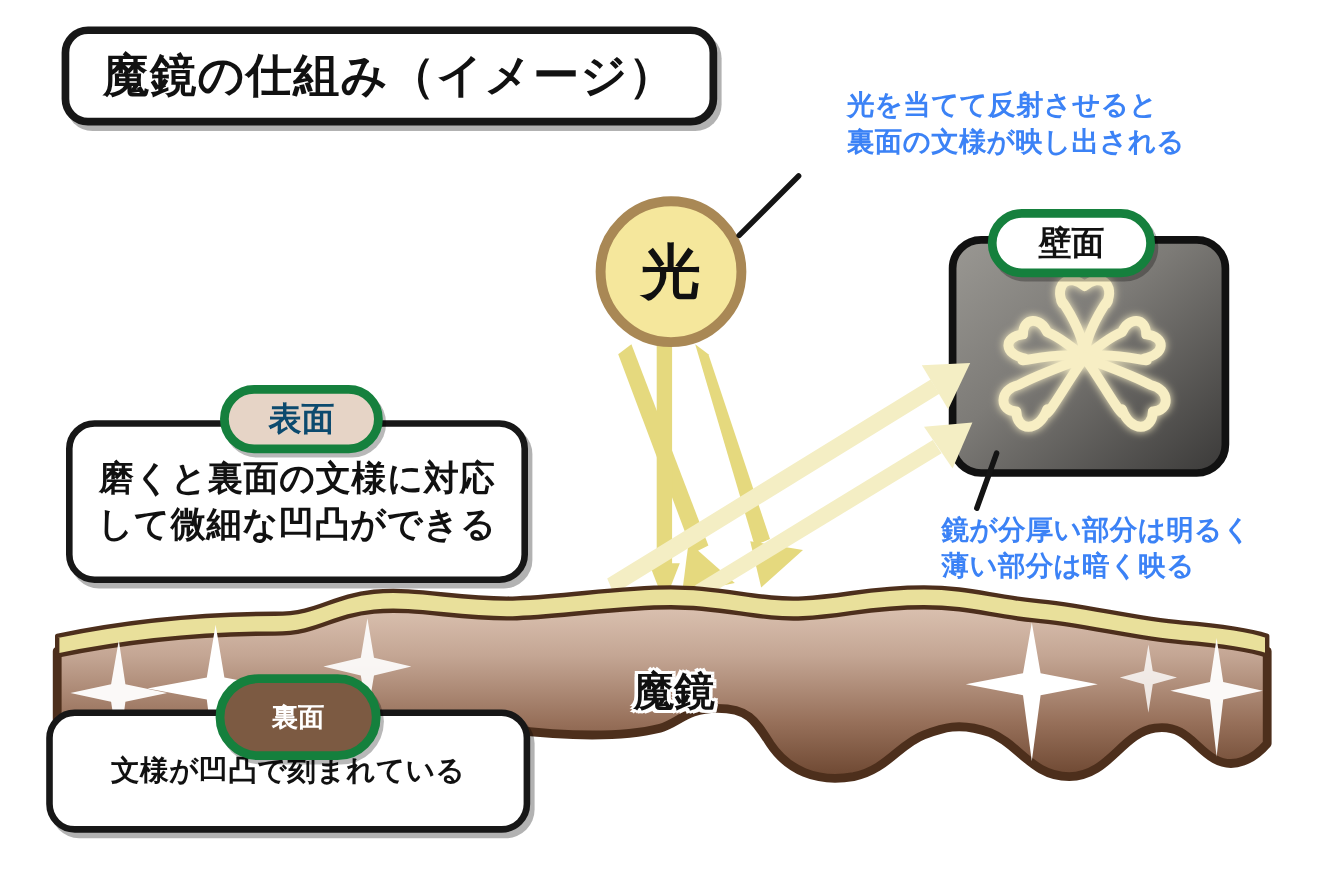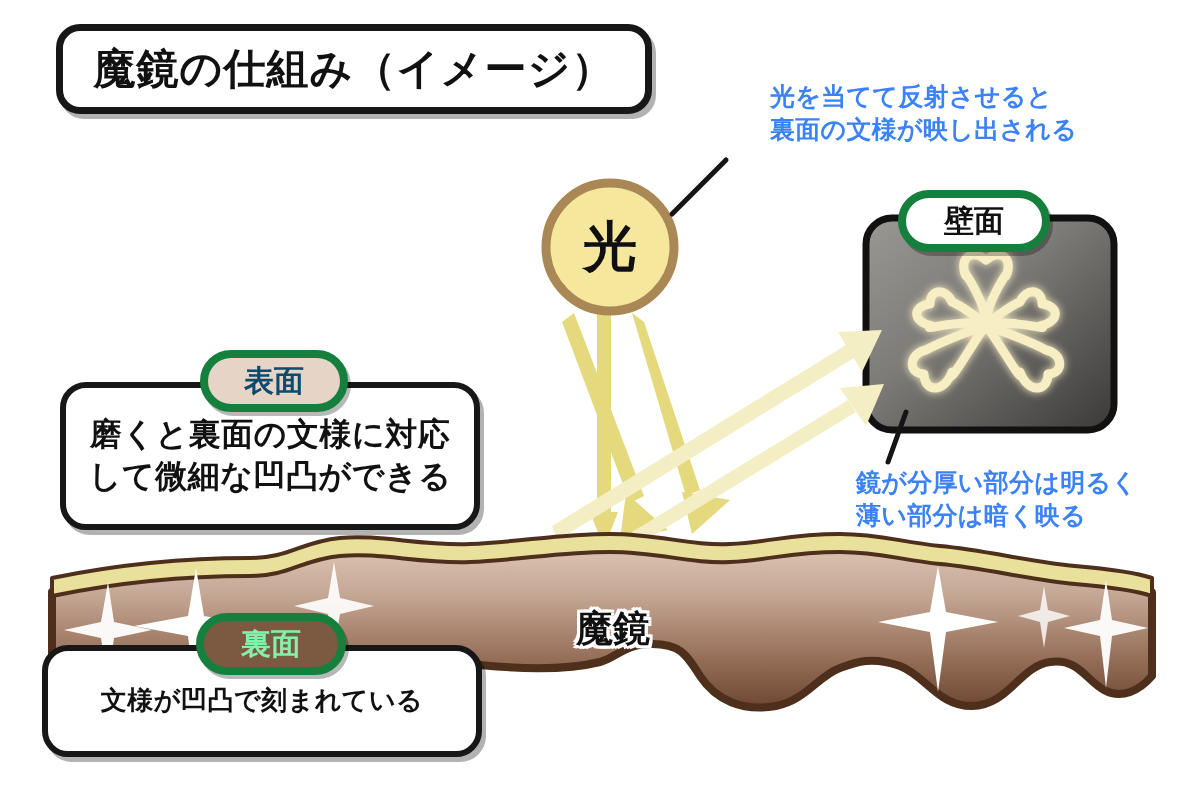--- a/index.html
+++ b/index.html
@@ -54,22 +54,22 @@
   #omote-text{font-size:32px;}
   #omote-pill{
     left:200px;top:350px;width:148px;height:62px;
     background:#e6d4c6;color:#0c4a6e;font-size:30px;
   }
 
   
   #ura-box{left:42px;top:645px;width:440px;height:112px;text-align:center;}
   #ura-text{font-size:26px;}
   #ura-pill{
-    left:196px;top:613px;width:150px;height:62px;
-    background:#7c5a42;color:#86efac;font-size:30px;
+    left:196px;top:613px;width:150px;height:78px;
+    background:#7c5a42;color:#ffffff;font-size:24px;
   }
 
   
   #kabe-pill{
     left:898px;top:190px;width:152px;height:62px;
     background:#ffffff;color:#111111;font-size:30px;
   }
 
   
   .caption{

